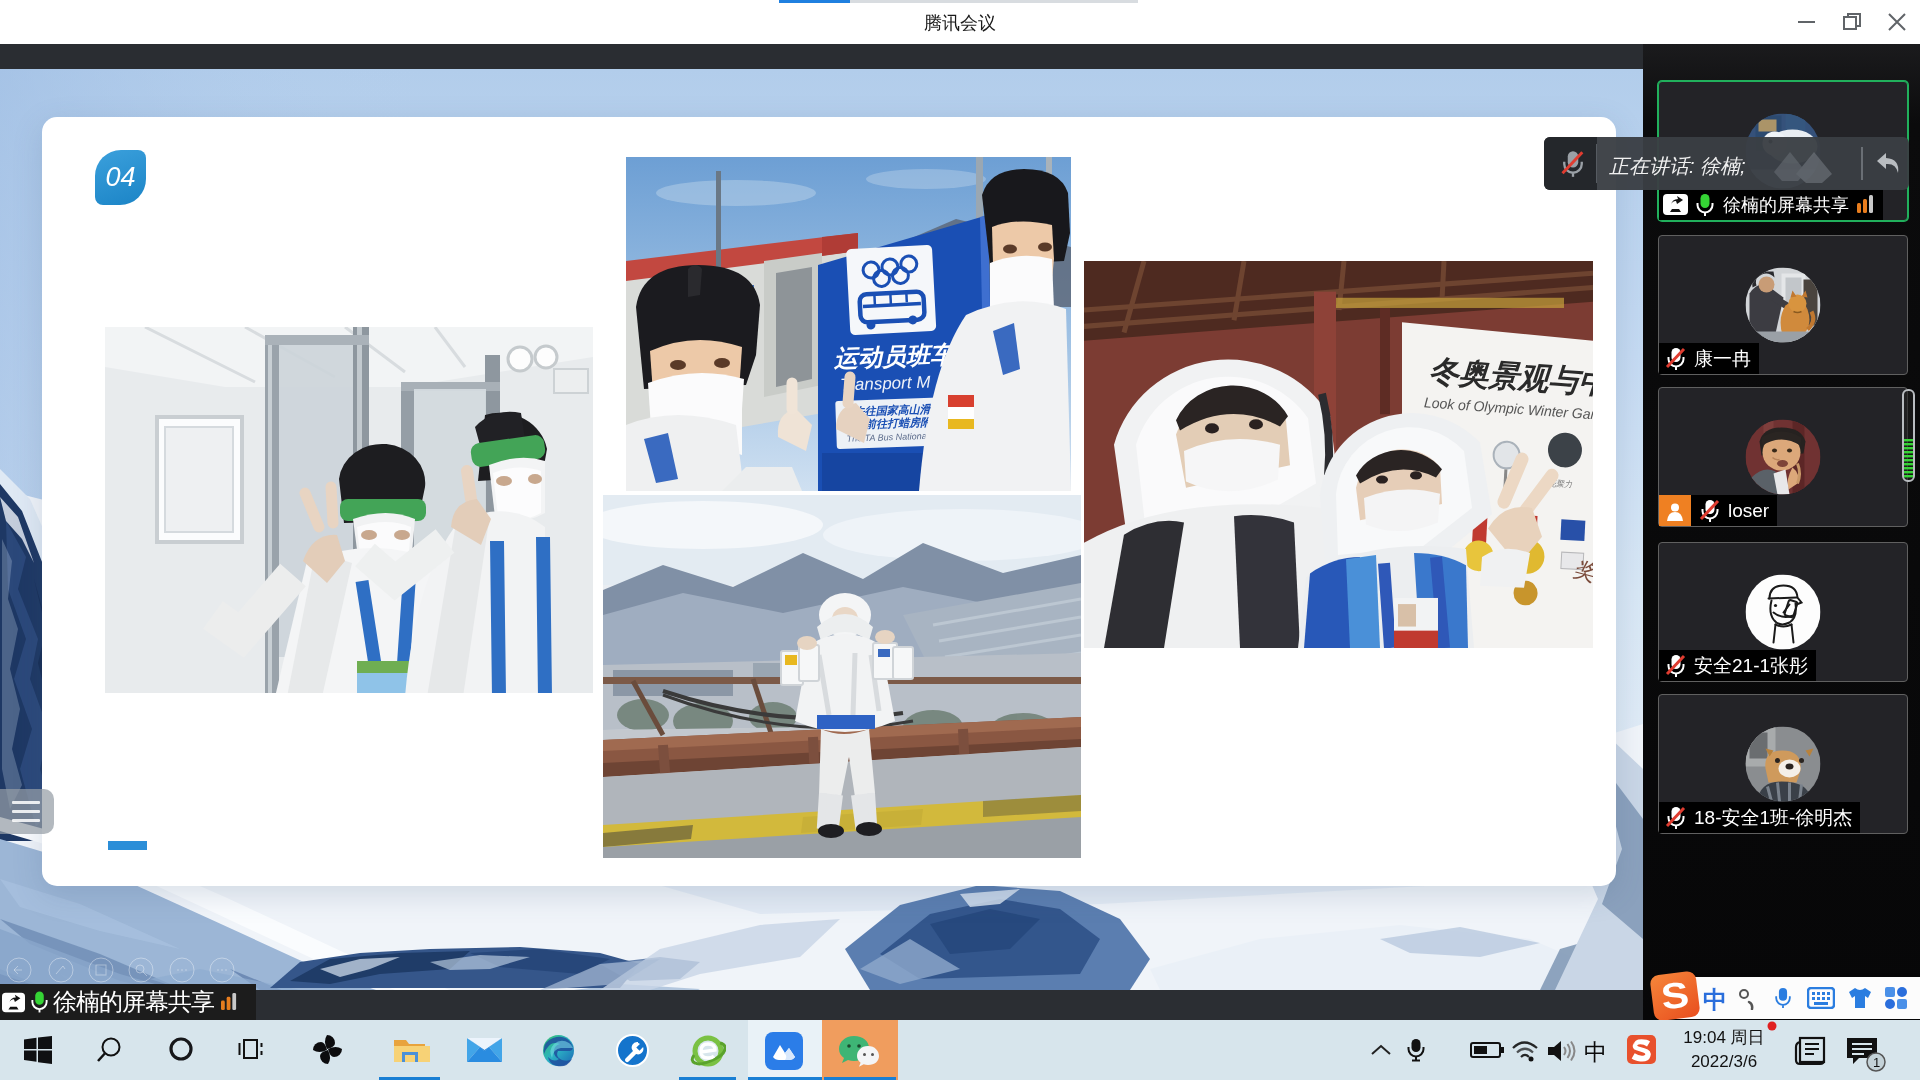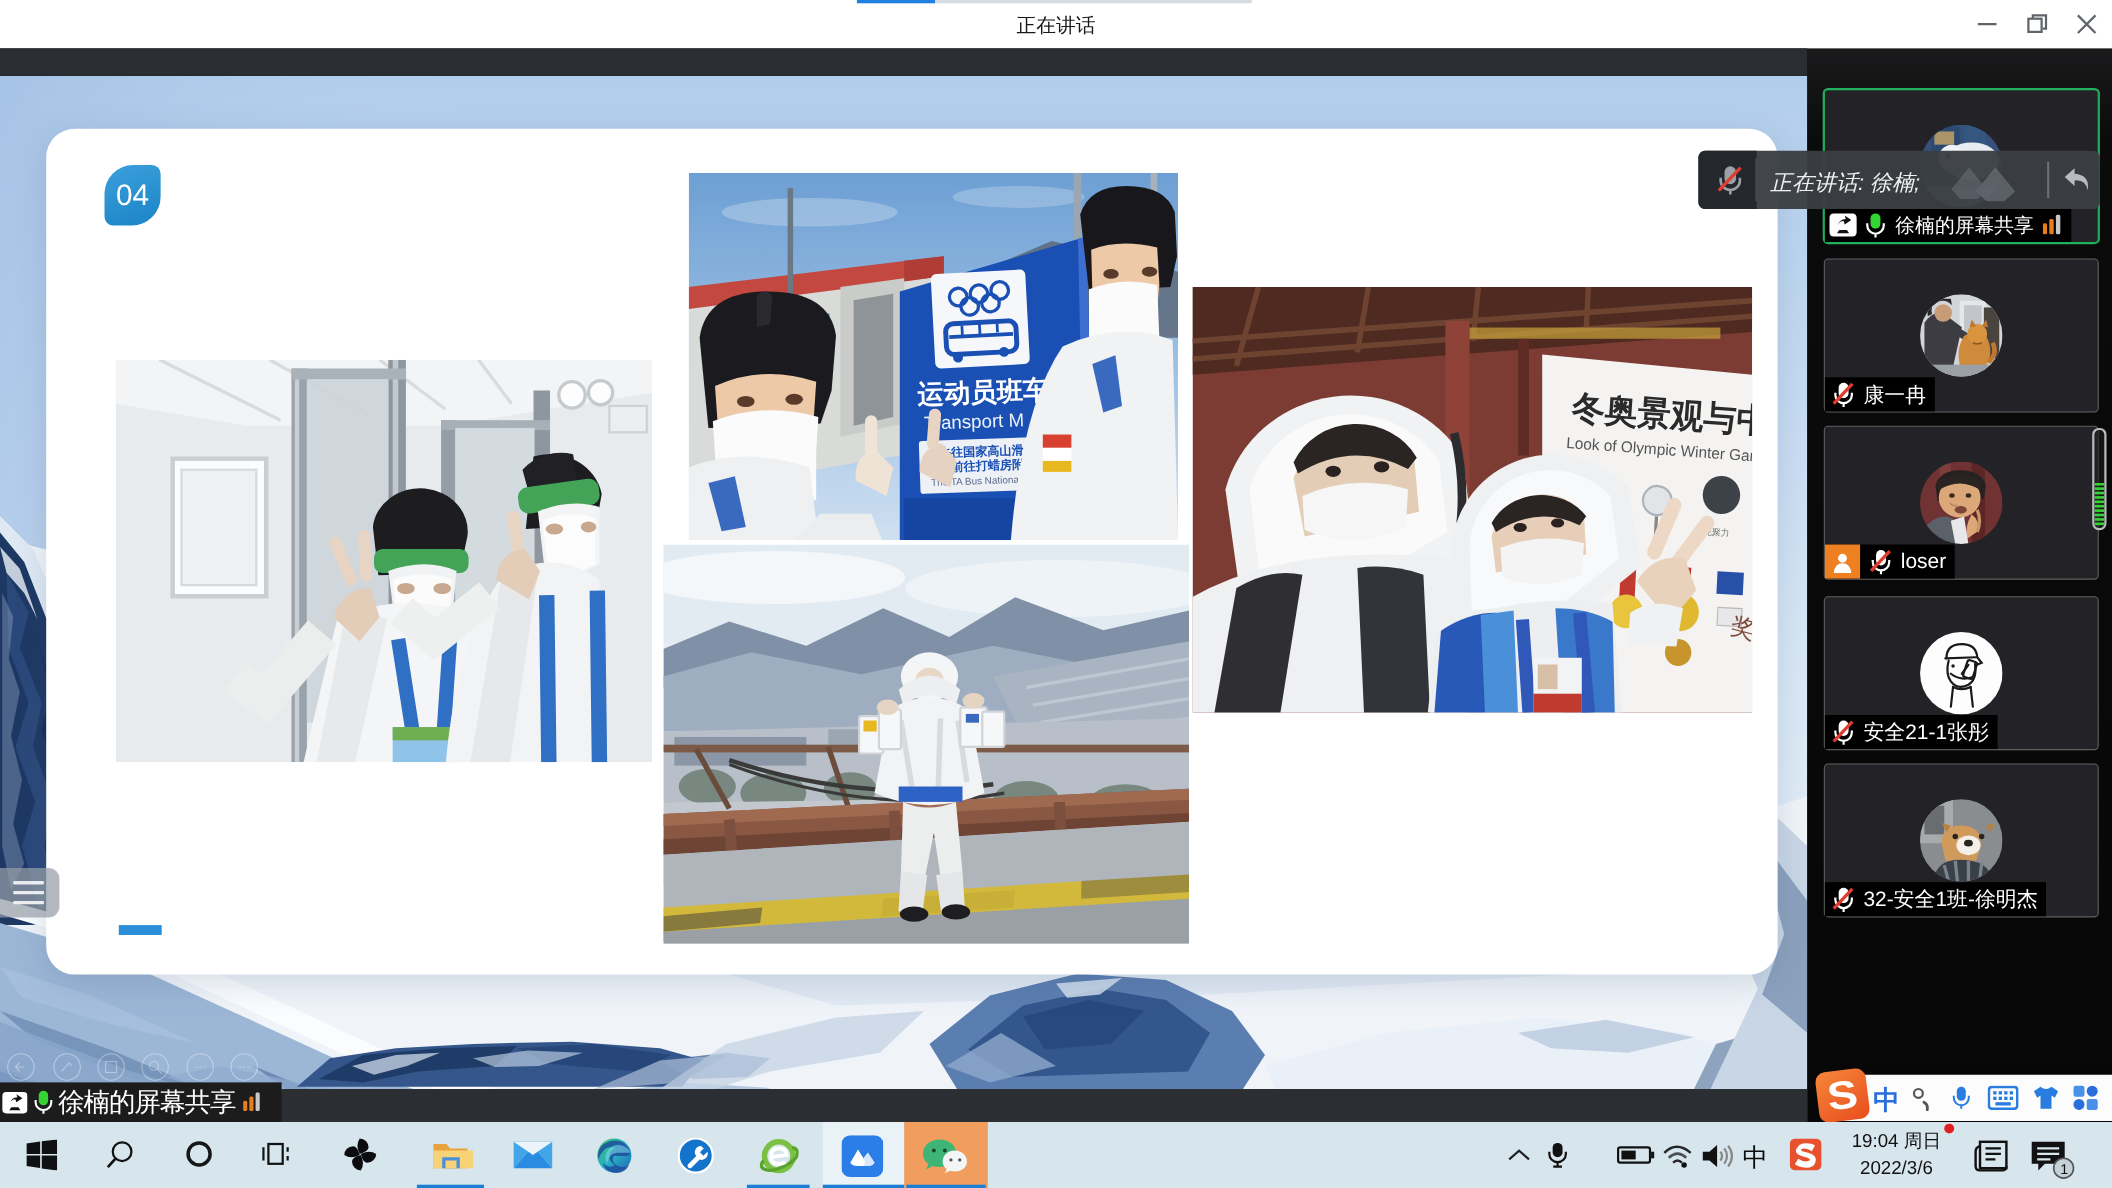--- a/index.html
+++ b/index.html
@@ -12,21 +12,21 @@
 #titlebar .tt { position:absolute; left:0; right:0; top:11px; text-align:center; font-size:18px; color:#1a1a1a; }
 #tabblue { left:779px; top:0; width:71px; height:3px; background:#1f80e0; }
 #tabgray { left:850px; top:0; width:288px; height:3px; background:#d8dce0; }
 .winbtn { position:absolute; top:0; height:44px; width:46px; }
 #darkstrip { left:0; top:44px; width:1643px; height:25px; background:#2a2d32; }
 
 
 #main { left:0; top:69px; width:1643px; height:951px; background:linear-gradient(180deg,#b6d0ec 0%,#c6dbf2 30%,#d9e7f5 55%,#eef3f9 100%); overflow:hidden; }
 
 
-#card { left:42px; top:48px; width:1574px; height:769px; background:#ffffff; border-radius:26px; box-shadow:0 8px 30px rgba(60,90,130,.18); }
+#card { left:42px; top:48px; width:1574px; height:769px; background:#ffffff; border-radius:15px; box-shadow:0 8px 30px rgba(60,90,130,.18);font-style:italic; }
 #badge { left:53px; top:33px; width:51px; height:55px; background:linear-gradient(160deg,#3ba0dc,#1b84c6); border-radius:26px 8px 26px 8px; color:#fff; font-size:27px; text-align:center; line-height:55px; }
 #slidetitle { left:121px; top:36px; font-size:44px; font-weight:bold; color:#2b8ed8; letter-spacing:2px; }
 #bluedash { left:66px; top:724px; width:39px; height:9px; background:#2b8ed8; }
 
 .photo { position:absolute; overflow:hidden; }
 #ph1 { left:63px; top:210px; width:488px; height:366px; }
 #ph2 { left:584px; top:40px; width:445px; height:334px; }
 #ph3 { left:561px; top:378px; width:478px; height:363px; }
 #ph4 { left:1042px; top:144px; width:509px; height:387px; }
 
@@ -607,21 +607,21 @@
         <path d="M12 75 q2 -20 24 -20 q28 0 30 20z" fill="#3a4048"></path>
         <path d="M22 60 l4 15 M32 56 l2 19 M44 56 l0 19 M56 58 l-2 17" stroke="#7a828c" stroke-width="3"></path>
       </svg></div>
       <div class="tlabel">
           <svg class="micmute" width="22" height="24" viewBox="0 0 22 24" style="margin-right:7px">
             <rect x="6.5" y="1" width="9" height="14" rx="4.5" fill="#fff"></rect>
             <path d="M3.5 10 v2 a7.5 7.5 0 0 0 15 0 v-2" fill="none" stroke="#fff" stroke-width="2"></path>
             <line x1="11" y1="20" x2="11" y2="23" stroke="#fff" stroke-width="2"></line>
             <line x1="2" y1="20" x2="19" y2="2" stroke="#e03c30" stroke-width="3"></line>
           </svg>
-          <span>32-安全1班-徐明杰</span>
+          <span>18-安全1班-徐明杰</span>
         </div>
     </div>
     <div id="scrollbar" class="abs" style="left:259px;top:345px;width:13px;height:93px;border:2px solid #b8bcc0;border-radius:6px;background:rgba(30,30,30,.6)"></div>
     <svg class="abs" style="left:261px;top:395px" width="9" height="40" viewBox="0 0 9 40">
       <g fill="#35d435">
           <rect y="0" width="9" height="2.4"></rect>
           <rect y="4" width="9" height="2.4"></rect>
           <rect y="8" width="9" height="2.4"></rect>
           <rect y="12" width="9" height="2.4"></rect>
           <rect y="16" width="9" height="2.4"></rect>
@@ -686,21 +686,21 @@
       </svg>
     <svg width="26" height="26" viewBox="0 0 26 26" style="position:absolute;left:228px;top:8px">
         <rect x="2" y="2" width="10" height="10" rx="2" fill="#4a90e8"></rect>
         <rect x="14" y="2" width="10" height="10" rx="5" fill="#2a6edc"></rect>
         <rect x="2" y="14" width="10" height="10" rx="5" fill="#2a6edc"></rect>
         <rect x="14" y="14" width="10" height="10" rx="2" fill="#4a90e8"></rect>
       </svg>
   </div>
 
   <div id="titlebar" class="abs">
-      <div class="tt">正在讲话</div>
+      <div class="tt">腾讯会议</div>
     <svg class="winbtn" style="left:1784px" width="46" height="44">
         <line x1="14" y1="22" x2="31" y2="22" stroke="#606468" stroke-width="2"></line>
       </svg>
     <svg class="winbtn" style="left:1830px" width="46" height="44">
         <rect x="14" y="17" width="12" height="12" fill="none" stroke="#606468" stroke-width="2"></rect>
         <path d="M18 17 v-3 h12 v12 h-3" fill="none" stroke="#606468" stroke-width="2"></path>
       </svg>
     <svg class="winbtn" style="left:1874px" width="46" height="44">
         <path d="M15 14 L31 30 M31 14 L15 30" stroke="#606468" stroke-width="2"></path>
       </svg>

